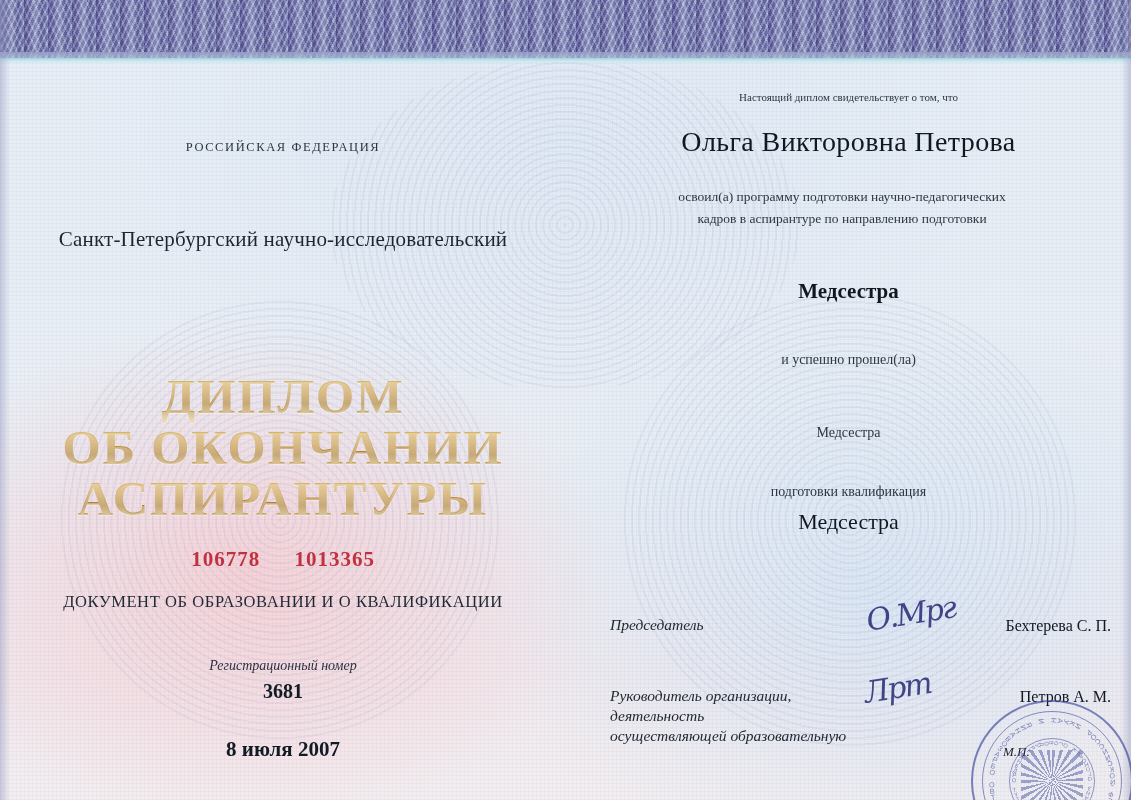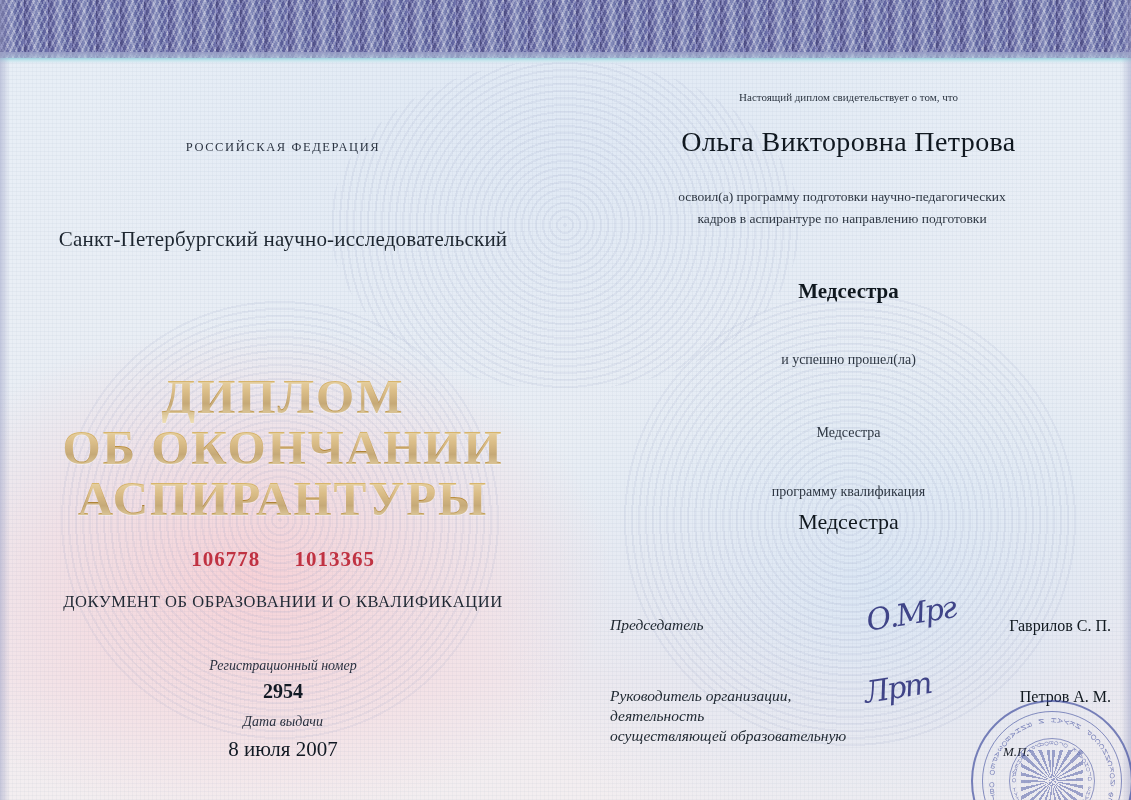--- a/index.html
+++ b/index.html
@@ -182,21 +182,21 @@
     font-size: 14px;
     font-style: italic;
     color: #2a3140;
   }
   .date-value {
     position: absolute;
     top: 673px;
     left: 0; right: 0;
     text-align: center;
     font-size: 21px;
-    font-weight: normal;
+    font-weight: bold;
     color: #121a24;
   }
 
   
   .r-intro {
     position: absolute;
     top: 27px;
     left: 40px; right: 40px;
     text-align: center;
     font-size: 11px;
@@ -393,48 +393,47 @@
     </div>
 
     <div class="numbers">
       <span>106778</span>
       <span>1013365</span>
     </div>
 
     <div class="doc-sub">ДОКУМЕНТ ОБ ОБРАЗОВАНИИ И О КВАЛИФИКАЦИИ</div>
 
     <div class="reg-label">Регистрационный номер</div>
-    <div class="reg-value">2954</div>
-    <div class="date-label">Дата выдачи</div>
+    <div class="reg-value">3681</div>
     <div class="date-value">8 июля 2007</div>
   </div>
 
   <div class="right-page">
 
     <div class="r-intro">Настоящий диплом свидетельствует о том, что</div>
 
     <div class="r-name">Ольга Викторовна Петрова</div>
 
     <div class="r-program">
       <div>освоил(а) программу подготовки научно-педагогических</div>
       <div>кадров в аспирантуре по направлению подготовки</div>
     </div>
 
     <div class="r-field">Медсестра</div>
 
     <div class="r-passed">и успешно прошел(ла)</div>
 
     <div class="r-decision">Медсестра</div>
 
-    <div class="r-qual-label">программу квалификация</div>
+    <div class="r-qual-label">подготовки квалификация</div>
     <div class="r-qual-value">Медсестра</div>
 
     <div class="sign-row sign-row-1">
       <div class="sign-label">Председатель</div>
-      <div class="sign-name">Гаврилов С. П.</div>
+      <div class="sign-name">Бехтерева С. П.</div>
     </div>
     <div class="signature sig-1">О.Мрг</div>
 
     <div class="sign-row sign-row-2">
       <div class="sign-label">
         <div>Руководитель организации,</div>
         <div>деятельность</div>
         <div>осуществляющей образовательную</div>
       </div>
       <div class="sign-name">Петров А. М.</div>

